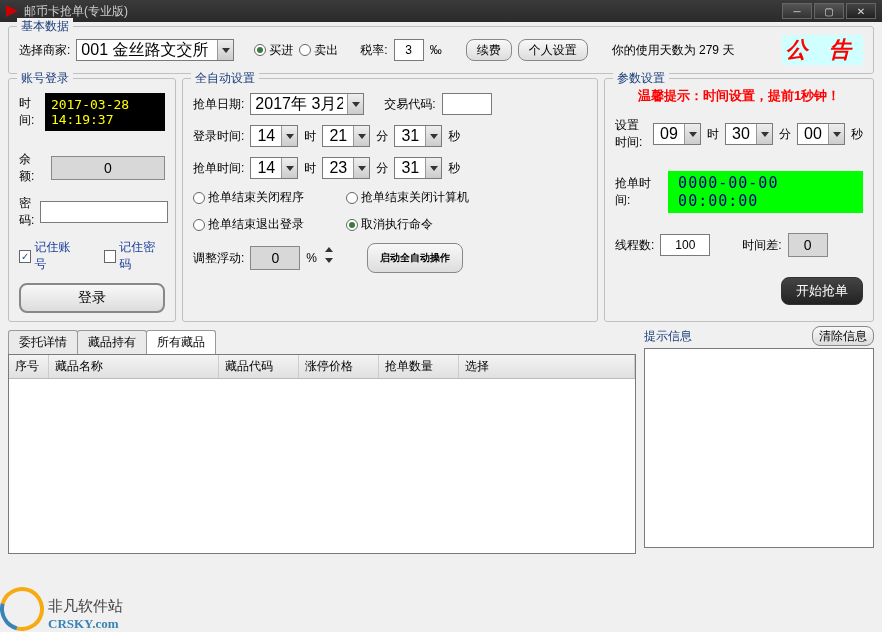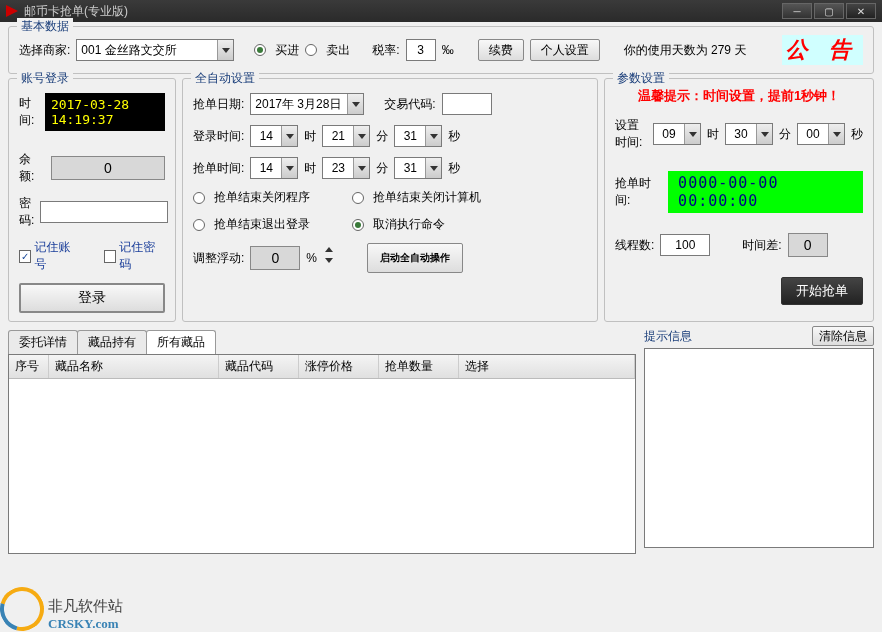--- a/index.html
+++ b/index.html
@@ -9,28 +9,28 @@
 .titlebar-title { flex: 1; }
 .winbtns { display: flex; gap: 2px; }
 .winbtn { width: 30px; height: 16px; background: linear-gradient(#555,#333); border: 1px solid #666; color: #ddd; display: flex; align-items: center; justify-content: center; font-size: 10px; cursor: pointer; }
 .winbtn.close { background: linear-gradient(#444,#222); }
 .main { background: #f0f0f0; height: 610px; padding: 4px 8px; }
 .fieldset { border: 1px solid #c0c0c0; border-radius: 3px; padding: 8px 10px; position: relative; margin-bottom: 4px; }
 .fieldset > .legend { position: absolute; top: -9px; left: 8px; background: #f0f0f0; padding: 0 4px; color: #1a3e7a; }
 .row { display: flex; align-items: center; gap: 6px; }
 .label { color: #000; }
 .combo { display: inline-flex; align-items: center; border: 1px solid #7a7a7a; background: #fff; height: 22px; }
-.combo input { border: none; height: 20px; padding: 0 4px; font-size: 12px; outline: none; font-family: inherit; }
+.combo input { border: none; height: 20px; padding: 0 4px; font-size: 16px; outline: none; font-family: inherit; }
 .combo .dropbtn { width: 16px; height: 20px; background: linear-gradient(#eee,#ccc); border-left: 1px solid #999; display: flex; align-items: center; justify-content: center; cursor: pointer; }
 .arrow-down { width: 0; height: 0; border-left: 4px solid transparent; border-right: 4px solid transparent; border-top: 5px solid #333; }
-.radio { display: inline-flex; align-items: center; gap: 9px; }
+.radio { display: inline-flex; align-items: center; gap: 3px; }
 .radio-dot { width: 12px; height: 12px; border: 1px solid #666; border-radius: 50%; background: #fff; display: flex; align-items: center; justify-content: center; cursor: pointer; }
 .radio-dot.sel::after { content: ''; width: 6px; height: 6px; border-radius: 50%; background: #3a7a3a; }
 .textbox { border: 1px solid #7a7a7a; background: #fff; height: 22px; padding: 0 4px; font-size: 12px; text-align: center; font-family: inherit; }
-.btn { border: 1px solid #888; background: linear-gradient(#f8f8f8,#ddd); padding: 2px 10px; font-size: 12px; cursor: pointer; font-family: inherit; height: 22px; border-radius: 2px; }
+.btn { border: 1px solid #888; background: linear-gradient(#f8f8f8,#ddd); padding: 2px 10px; font-size: 12px; cursor: pointer; font-family: inherit; height: 22px; border-radius: 8px; }
 .btn.dark { background: linear-gradient(#444,#222); color: #fff; border: 1px solid #333; height: 28px; font-size: 13px; padding: 0 14px; }
 .btn.wide { height: 30px; width: 180px; font-size: 14px; border: 2px solid #888; }
 .announce { color: #f00; font-family: KaiTi, serif; font-size: 22px; font-weight: bold; font-style: italic; letter-spacing: 8px; background: #d0ffff; padding: 0 4px; }
 .mid { display: flex; gap: 6px; margin-top: 4px; }
 .col1 { width: 168px; }
 .col2 { flex: 1; }
 .col3 { width: 270px; }
 .timedisplay { background: #000; color: #ff0; font-family: monospace; font-size: 13px; padding: 4px 6px; display: inline-block; }
 .balancebox { background: #d8d8d8; border: 1px solid #888; width: 120px; height: 24px; display: flex; align-items: center; justify-content: center; font-size: 14px; }
 .small-combo input { width: 30px; text-align: center; }

